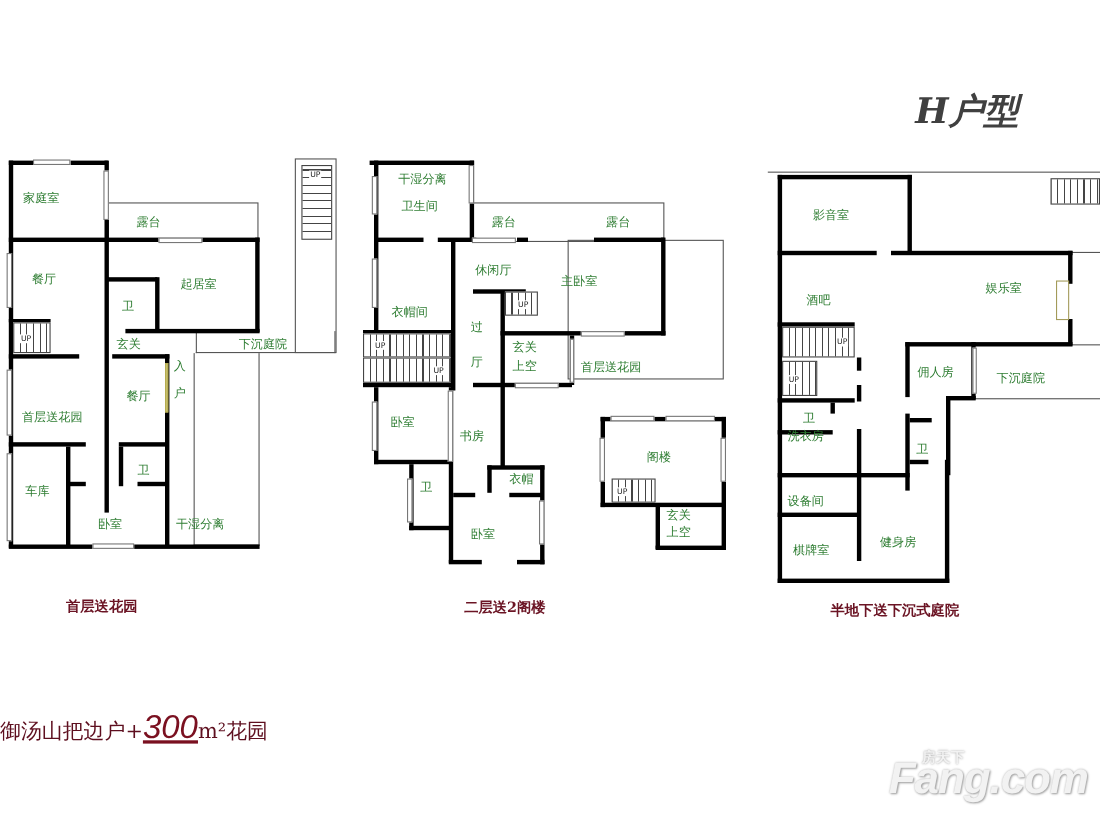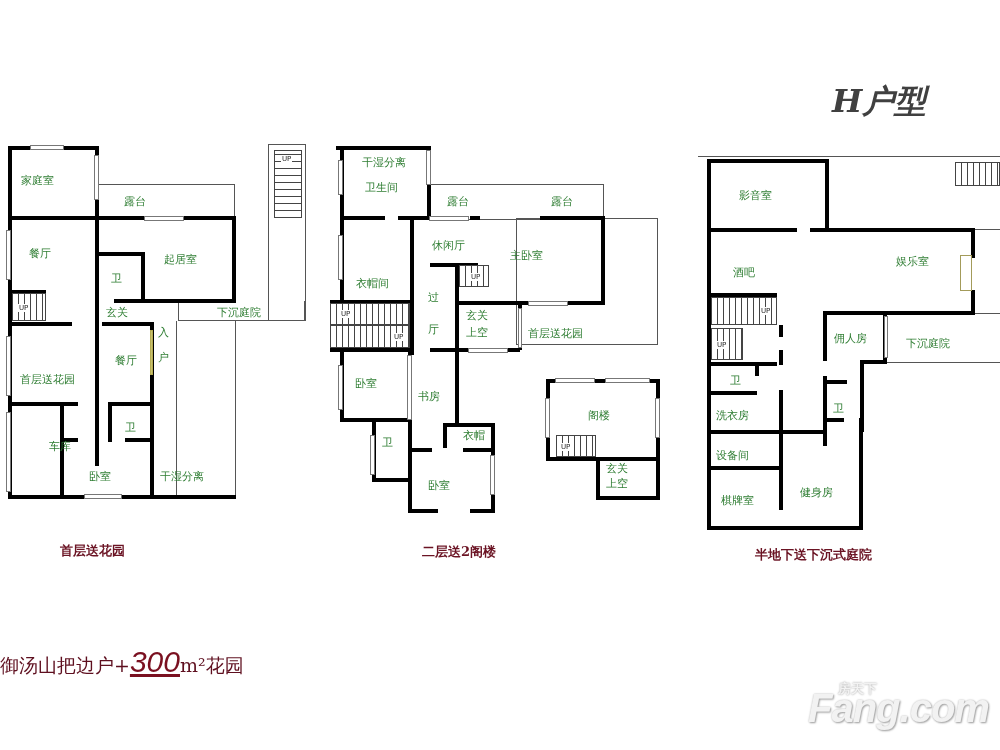--- a/index.html
+++ b/index.html
@@ -71,21 +71,21 @@
   <span class="lbl" style="left:29px;top:248px;">餐厅</span>
   <span class="lbl" style="left:164px;top:254px;font-family:Liberation Mono, monospace;">起居室</span>
   <span class="lbl" style="left:111px;top:273px;">卫</span>
   <span class="lbl" style="left:106px;top:307px;">玄关</span>
   <span class="lbl" style="left:217px;top:307px;">下沉庭院</span>
   <span class="lbl" style="left:158px;top:327px;">入</span>
   <span class="lbl" style="left:158px;top:352px;">户</span>
   <span class="lbl" style="left:115px;top:355px;">餐厅</span>
   <span class="lbl" style="left:20px;top:374px;">首层送花园</span>
   <span class="lbl" style="left:125px;top:422px;">卫</span>
-  <span class="lbl" style="left:23px;top:441px;margin-left:26px;">车库</span>
+  <span class="lbl" style="left:23px;top:441px;">车库</span>
   <span class="lbl" style="left:89px;top:471px;">卧室</span>
   <span class="lbl" style="left:160px;top:471px;">干湿分离</span>
 </div>
 
 <div>
   <div class="thin" style="left:429px;top:184px;width:175px;height:36px;"></div>
   <div class="thin" style="left:516px;top:218px;width:142px;height:127px;"></div>
 
   <div class="wall" style="left:336px;top:146px;width:95px;height:4px;"></div>
   <div class="wall" style="left:340px;top:146px;width:4px;height:155px;"></div>
@@ -207,21 +207,21 @@
   <div class="stair" style="left:711px;top:328px;width:32px;height:32px;"></div>
   <div class="up" style="left:760px;top:307px;">UP</div>
   <div class="up" style="left:716px;top:341px;">UP</div>
 
   <span class="lbl" style="left:739px;top:190px;">影音室</span>
   <span class="lbl" style="left:733px;top:267px;">酒吧</span>
   <span class="lbl" style="left:896px;top:256px;">娱乐室</span>
   <span class="lbl" style="left:834px;top:333px;">佣人房</span>
   <span class="lbl" style="left:906px;top:338px;">下沉庭院</span>
   <span class="lbl" style="left:730px;top:375px;">卫</span>
-  <span class="lbl" style="left:716px;top:410px;">洗衣房</span>
+  <span class="lbl" style="left:716px;top:391px;">洗衣房</span>
   <span class="lbl" style="left:833px;top:403px;">卫</span>
   <span class="lbl" style="left:716px;top:450px;">设备间</span>
   <span class="lbl" style="left:721px;top:495px;">棋牌室</span>
   <span class="lbl" style="left:800px;top:487px;">健身房</span>
 </div>
 
 <div class="cap" style="left:60px;top:542px;">首层送花园</div>
 <div class="cap" style="left:422px;top:543px;">二层送2阁楼</div>
 <div class="cap" style="left:755px;top:546px;">半地下送下沉式庭院</div>
 

